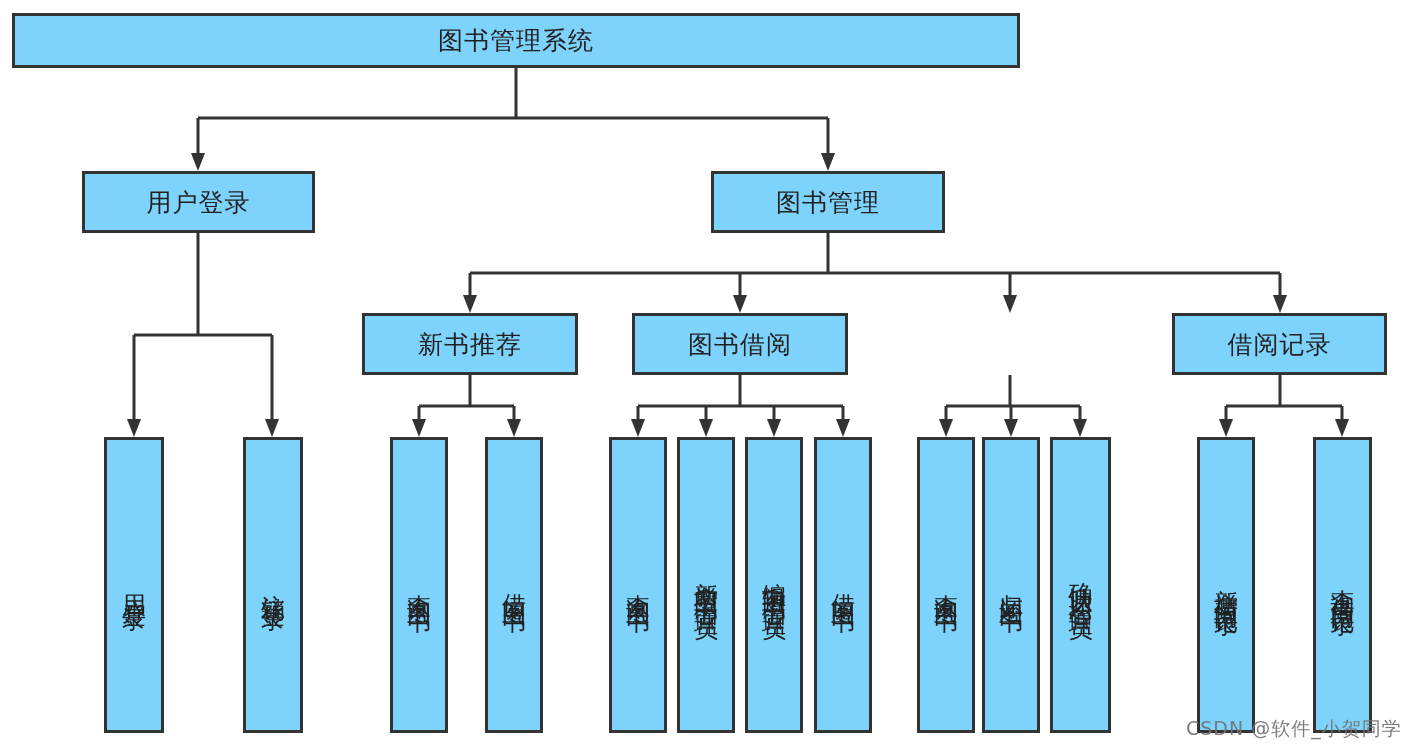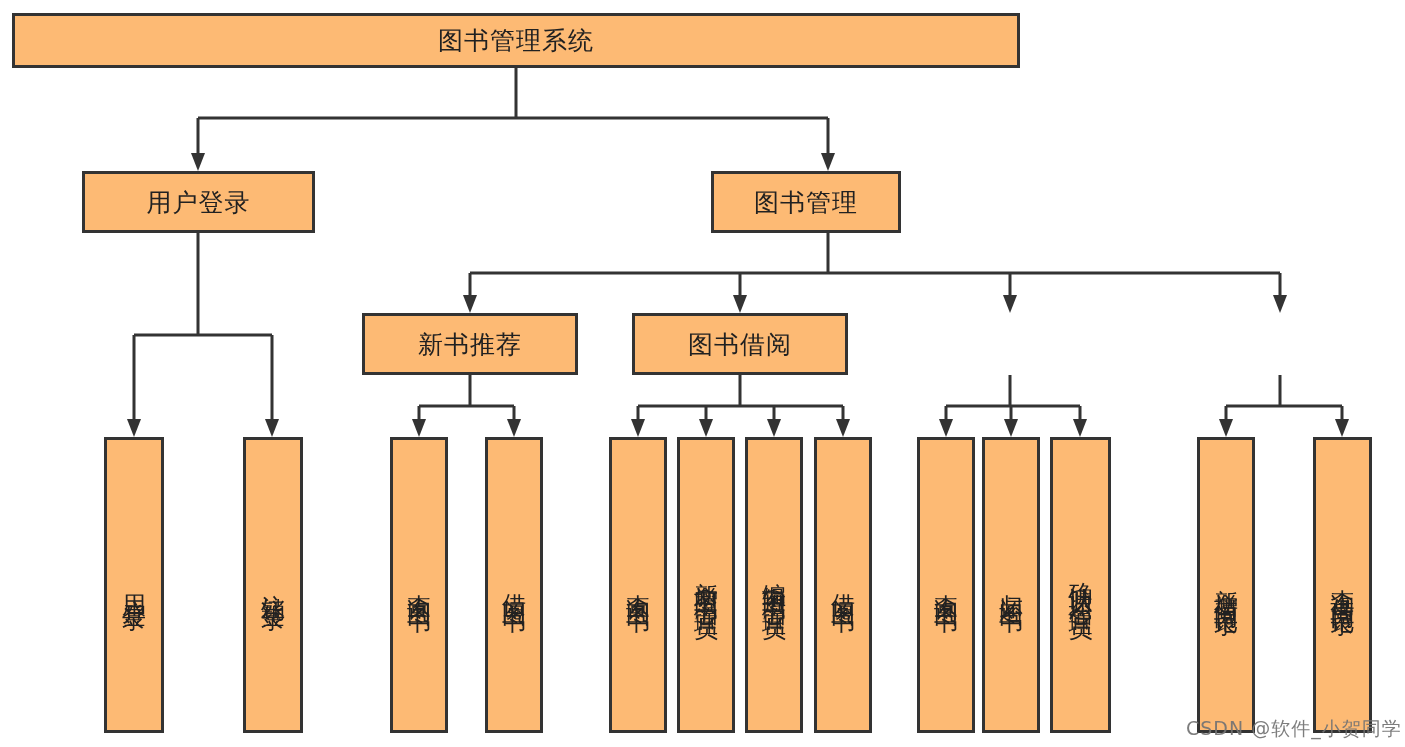--- a/index.html
+++ b/index.html
@@ -14,21 +14,21 @@
   .wires {
     position: absolute;
     left: 0; top: 0;
     width: 1405px; height: 747px;
     z-index: 1;
   }
   .box {
     position: absolute;
     box-sizing: border-box;
     border: 3px solid #333333;
-    background: #fdba74;
+    background: #7dd3fc;
     color: #212121;
     display: flex;
     align-items: center;
     justify-content: center;
     z-index: 2;
     text-align: center;
   }
   .h-box {
     font-size: 25px;
     letter-spacing: 1px;
@@ -89,24 +89,25 @@
       <polygon points="1004,419 1018,419 1011,437"></polygon>
       <polygon points="1073,419 1087,419 1080,437"></polygon>
       <polygon points="1219,419 1233,419 1226,437"></polygon>
       <polygon points="1335,419 1349,419 1342,437"></polygon>
     </g>
   </svg>
 
   <div class="box h-box" style="left:12px; top:13px; width:1008px; height:55px;">图书管理系统</div>
 
   <div class="box h-box" style="left:82px; top:171px; width:233px; height:62px;">用户登录</div>
-  <div class="box h-box" style="left:711px; top:171px; width:190px; height:62px;">图书管理</div>
+  <div class="box h-box" style="left:711px; top:171px; width:234px; height:62px;">图书管理</div>
 
   <div class="box h-box" style="left:632px; top:313px; width:216px; height:62px;">图书借阅</div>
   <div class="box h-box" style="left:362px; top:313px; width:216px; height:62px;">新书推荐</div>
+  <div class="box h-box" style="left:1172px; top:313px; width:215px; height:62px;">借阅记录</div>
 
   <div class="box v-box" style="left:104px; top:437px; width:60px; height:296px;">用户登录</div>
   <div class="box v-box" style="left:243px; top:437px; width:60px; height:296px;">注销登录</div>
 
   <div class="box v-box" style="left:390px; top:437px; width:58px; height:296px;">查询图书</div>
   <div class="box v-box" style="left:485px; top:437px; width:58px; height:296px;">借阅图书</div>
 
   <div class="box v-box" style="left:609px; top:437px; width:58px; height:296px;">查询图书</div>
   <div class="box v-box" style="left:677px; top:437px; width:58px; height:296px;">新增图书（管理员）</div>
   <div class="box v-box" style="left:745px; top:437px; width:58px; height:296px;">编辑图书（管理员）</div>

